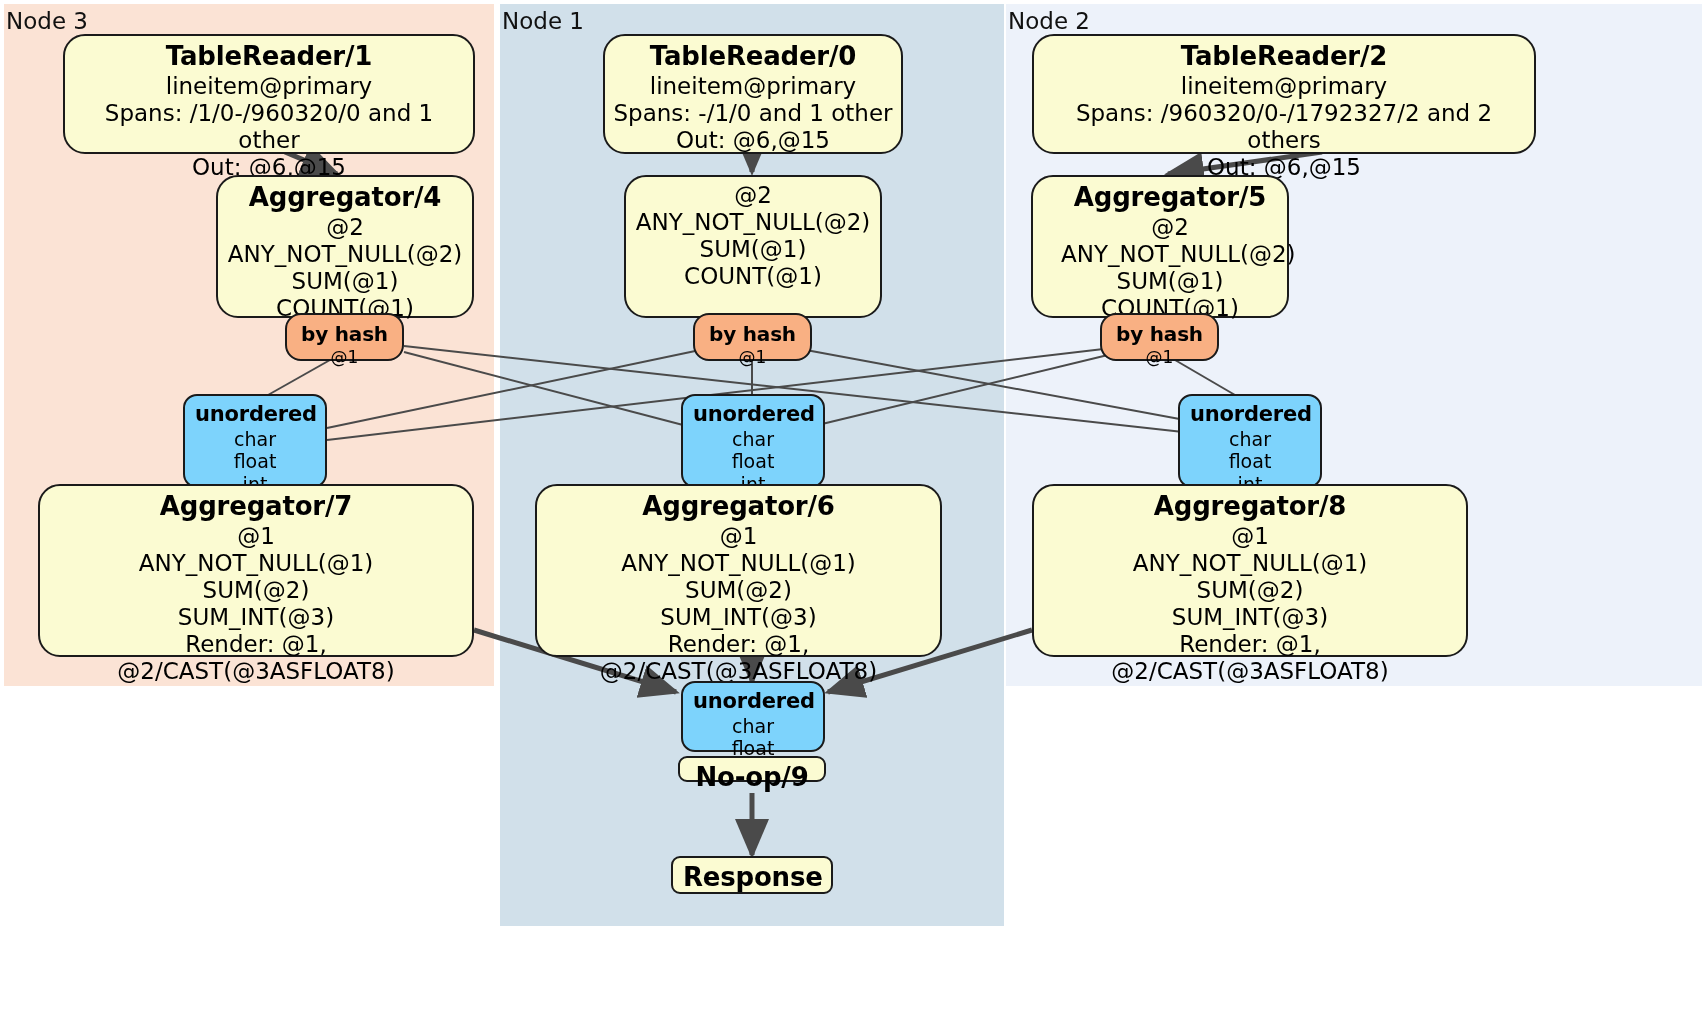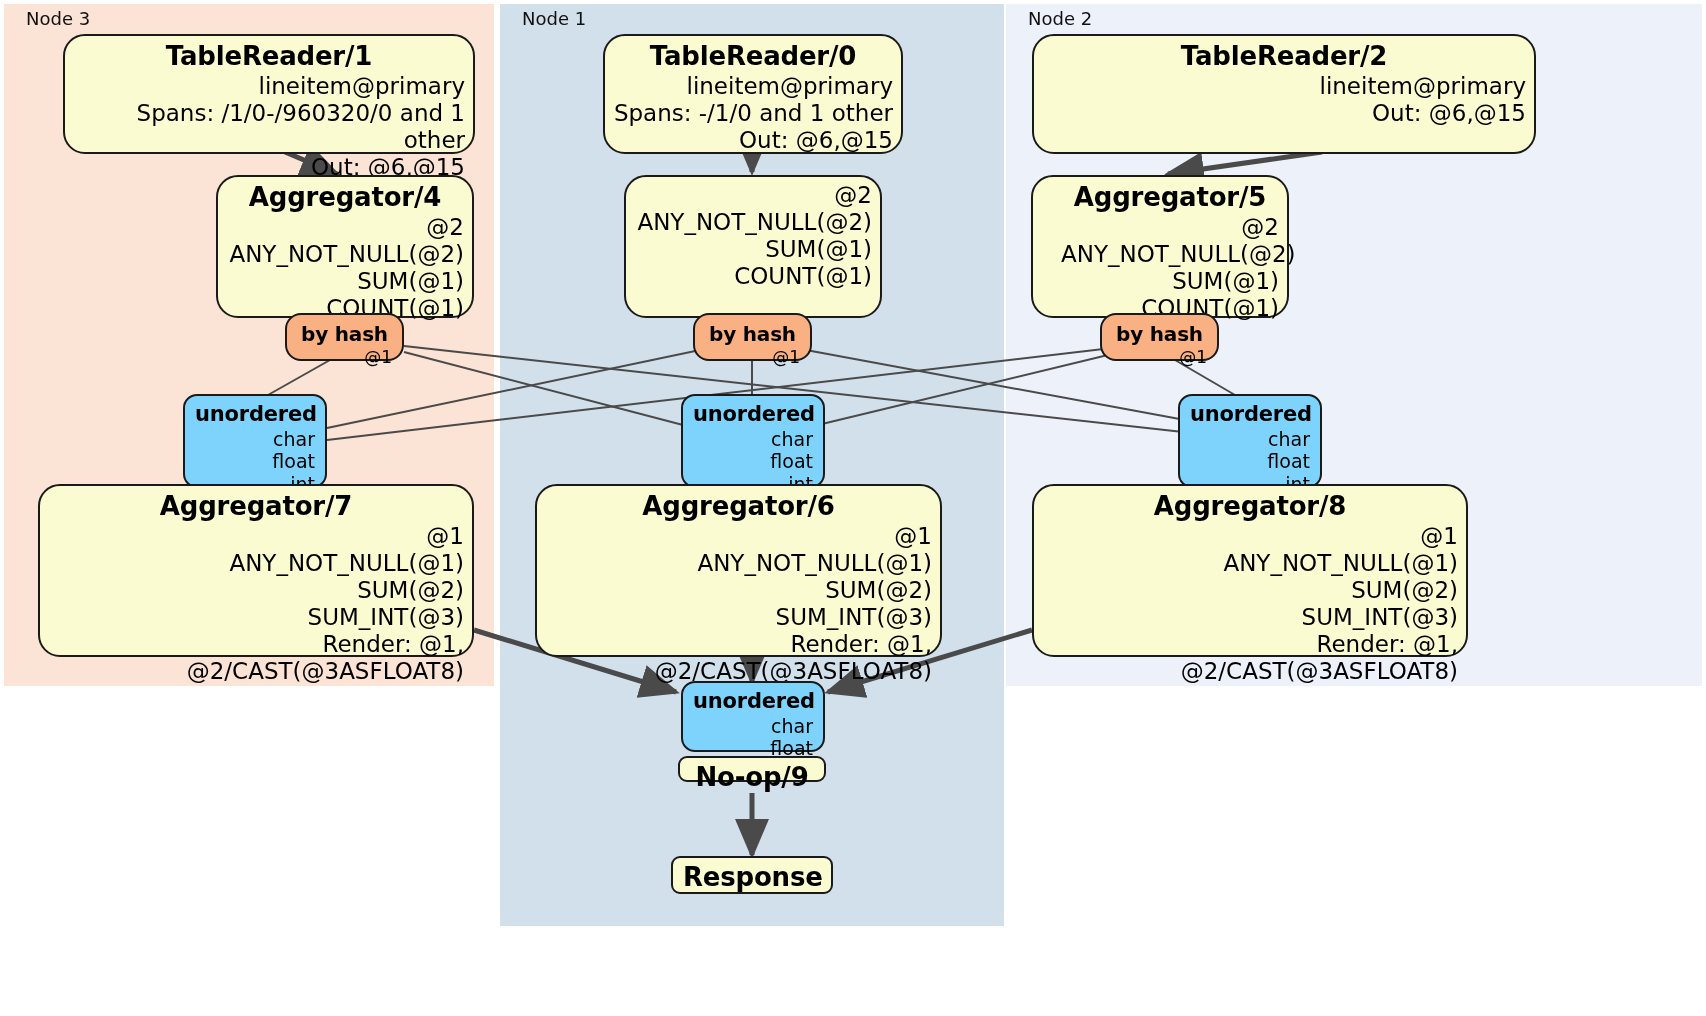--- a/index.html
+++ b/index.html
@@ -21,23 +21,23 @@
     height: 1016px;
   }
 
   
   .panel {
     position: absolute;
     box-sizing: border-box;
   }
   .panel-label {
     position: absolute;
-    left: 22px;
+    left: 2px;
     top: 6px;
-    font-size: 18px;
+    font-size: 23px;
     color: #111;
     line-height: 1;
     white-space: nowrap;
   }
 
   
   #edges {
     position: absolute;
     left: 0; top: 0;
     width: 1706px;
@@ -59,21 +59,20 @@
   .box .title {
     font-weight: bold;
     font-size: 26px;
     letter-spacing: -0.2px;
     display: block;
     margin-bottom: 1px;
   }
   .box .line {
     display: block;
     font-size: 23px;
-    text-align: right;
   }
   .proc {
     background: #FBFBD2;
   }
 
   .router {
     background: #F9B083;
     border: 2px solid #1a1a1a;
     border-radius: 16px;
     padding: 8px 10px 6px 10px;
@@ -165,20 +164,21 @@
   <div class="box proc" style="left:603px; top:34px; width:300px; height:120px;">
     <span class="title">TableReader/0</span>
     <span class="line">lineitem@primary</span>
     <span class="line">Spans: -/1/0 and 1 other</span>
     <span class="line">Out: @6,@15</span>
   </div>
 
   <div class="box proc" style="left:1032px; top:34px; width:504px; height:120px;">
     <span class="title">TableReader/2</span>
     <span class="line">lineitem@primary</span>
+    <span class="line">Spans: /960320/0-/1792327/2 and 2 others</span>
     <span class="line">Out: @6,@15</span>
   </div>
 
   <div class="box proc" style="left:216px; top:175px; width:258px; height:143px;">
     <span class="title">Aggregator/4</span>
     <span class="line">@2</span>
     <span class="line">ANY_NOT_NULL(@2)</span>
     <span class="line">SUM(@1)</span>
     <span class="line">COUNT(@1)</span>
   </div>

